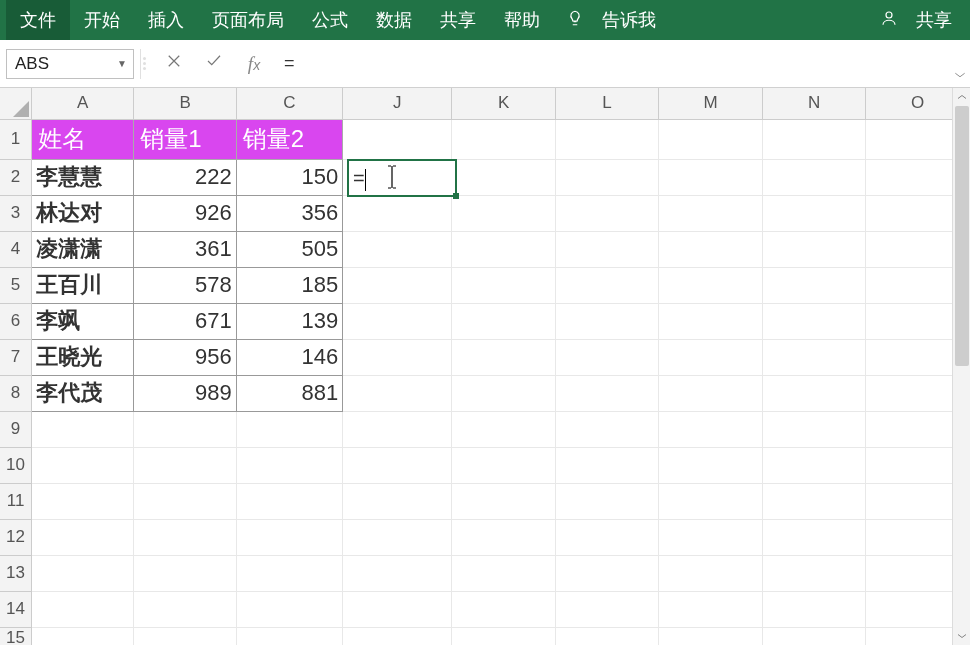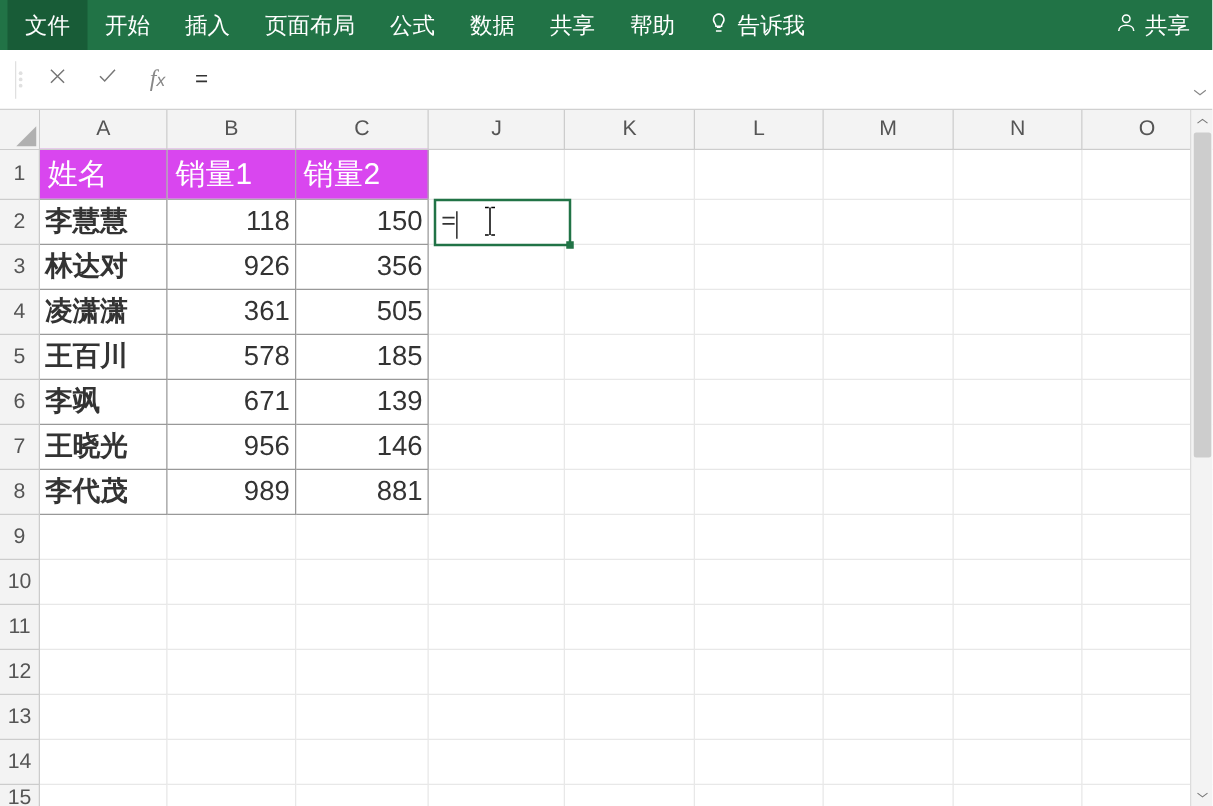--- a/index.html
+++ b/index.html
@@ -3,21 +3,21 @@
 <meta charset="utf-8">
 <style>
   * { box-sizing: border-box; margin: 0; padding: 0; font-family: "Microsoft YaHei", Arial, sans-serif; }
   body { width: 970px; height: 645px; overflow: hidden; background: #fff; position: relative; }
 
   
   .ribbon { background: #217346; height: 40px; display: flex; align-items: flex-end; padding: 0 6px; color: #fff; font-size: 18px; }
   .ribbon .tab { padding: 0 14px; height: 40px; line-height: 40px; cursor: pointer; white-space: nowrap; }
   .ribbon .filetab { background: #185c37; }
   .ribbon .spacer { flex: 1; }
-  .ribbon .tellme, .ribbon .share { display: flex; align-items: center; gap: 6px; padding: 0 12px; height: 40px; cursor: pointer; margin-top: 40px; }
+  .ribbon .tellme, .ribbon .share { display: flex; align-items: center; gap: 18px; padding: 0 12px; height: 40px; cursor: pointer; margin-top: 40px; }
   .ribbon svg { width: 18px; height: 18px; fill: none; stroke: #fff; stroke-width: 1.6; }
 
   
   .fbar { height: 48px; display: flex; align-items: center; border-bottom: 1px solid #d0d0d0; background: #fff; padding-left: 6px; }
   .namebox { width: 128px; height: 30px; border: 1px solid #c0c0c0; display: flex; align-items: center; justify-content: space-between; padding: 0 6px 0 8px; font-size: 17px; color: #222; }
   .namebox .dd { font-size: 10px; color: #666; }
   .fdivider { width: 8px; height: 30px; border-left: 1px solid #e0e0e0; margin: 0 6px; display:flex; align-items:center; justify-content:center;}
   .fdivider::after { content:""; width:3px; height:3px; border-radius:50%; background:#e0e0e0; box-shadow: 0 -5px 0 #e0e0e0, 0 5px 0 #e0e0e0;}
   .fbtn { width: 40px; height: 30px; display:flex; align-items:center; justify-content:center; color:#666; font-size:18px; cursor:pointer;}
   .fbtn svg { width:18px; height:18px; stroke:#777; fill:none; stroke-width:1.6;}
@@ -79,20 +79,24 @@
   <div class="share">
     <span><svg viewBox="0 0 24 24">
           <circle cx="12" cy="8" r="4"></circle>
           <path d="M4 21c0-4 4-6 8-6s8 2 8 6"></path>
         </svg></span>
     <span>共享</span>
   </div>
 </div>
 
 <div class="fbar">
+  <div class="namebox">
+    <span>ABS</span>
+    <span class="dd">▼</span>
+  </div>
   <div class="fdivider"></div>
   <div class="fbtn">
       <span><svg viewBox="0 0 24 24">
           <path d="M5 5l14 14M19 5L5 19"></path>
         </svg></span>
     </div>
   <div class="fbtn">
       <span><svg viewBox="0 0 24 24">
           <path d="M4 12l5 5L20 5"></path>
         </svg></span>
@@ -145,21 +149,21 @@
           <td class="cell"></td>
           <td class="cell"></td>
           <td class="cell"></td>
           <td class="cell"></td>
     </tr>
     </tbody>
       <tbody id="datarows">
         <tr>
           <th class="rowhdr">2</th>
           <td class="cell bordered txt">李慧慧</td>
-          <td class="cell bordered num">118</td>
+          <td class="cell bordered num">222</td>
           <td class="cell bordered num">150</td>
           <td class="cell"></td>
           <td class="cell"></td>
           <td class="cell"></td>
           <td class="cell"></td>
           <td class="cell"></td>
           <td class="cell"></td>
         </tr>
         <tr>
           <th class="rowhdr">3</th>

